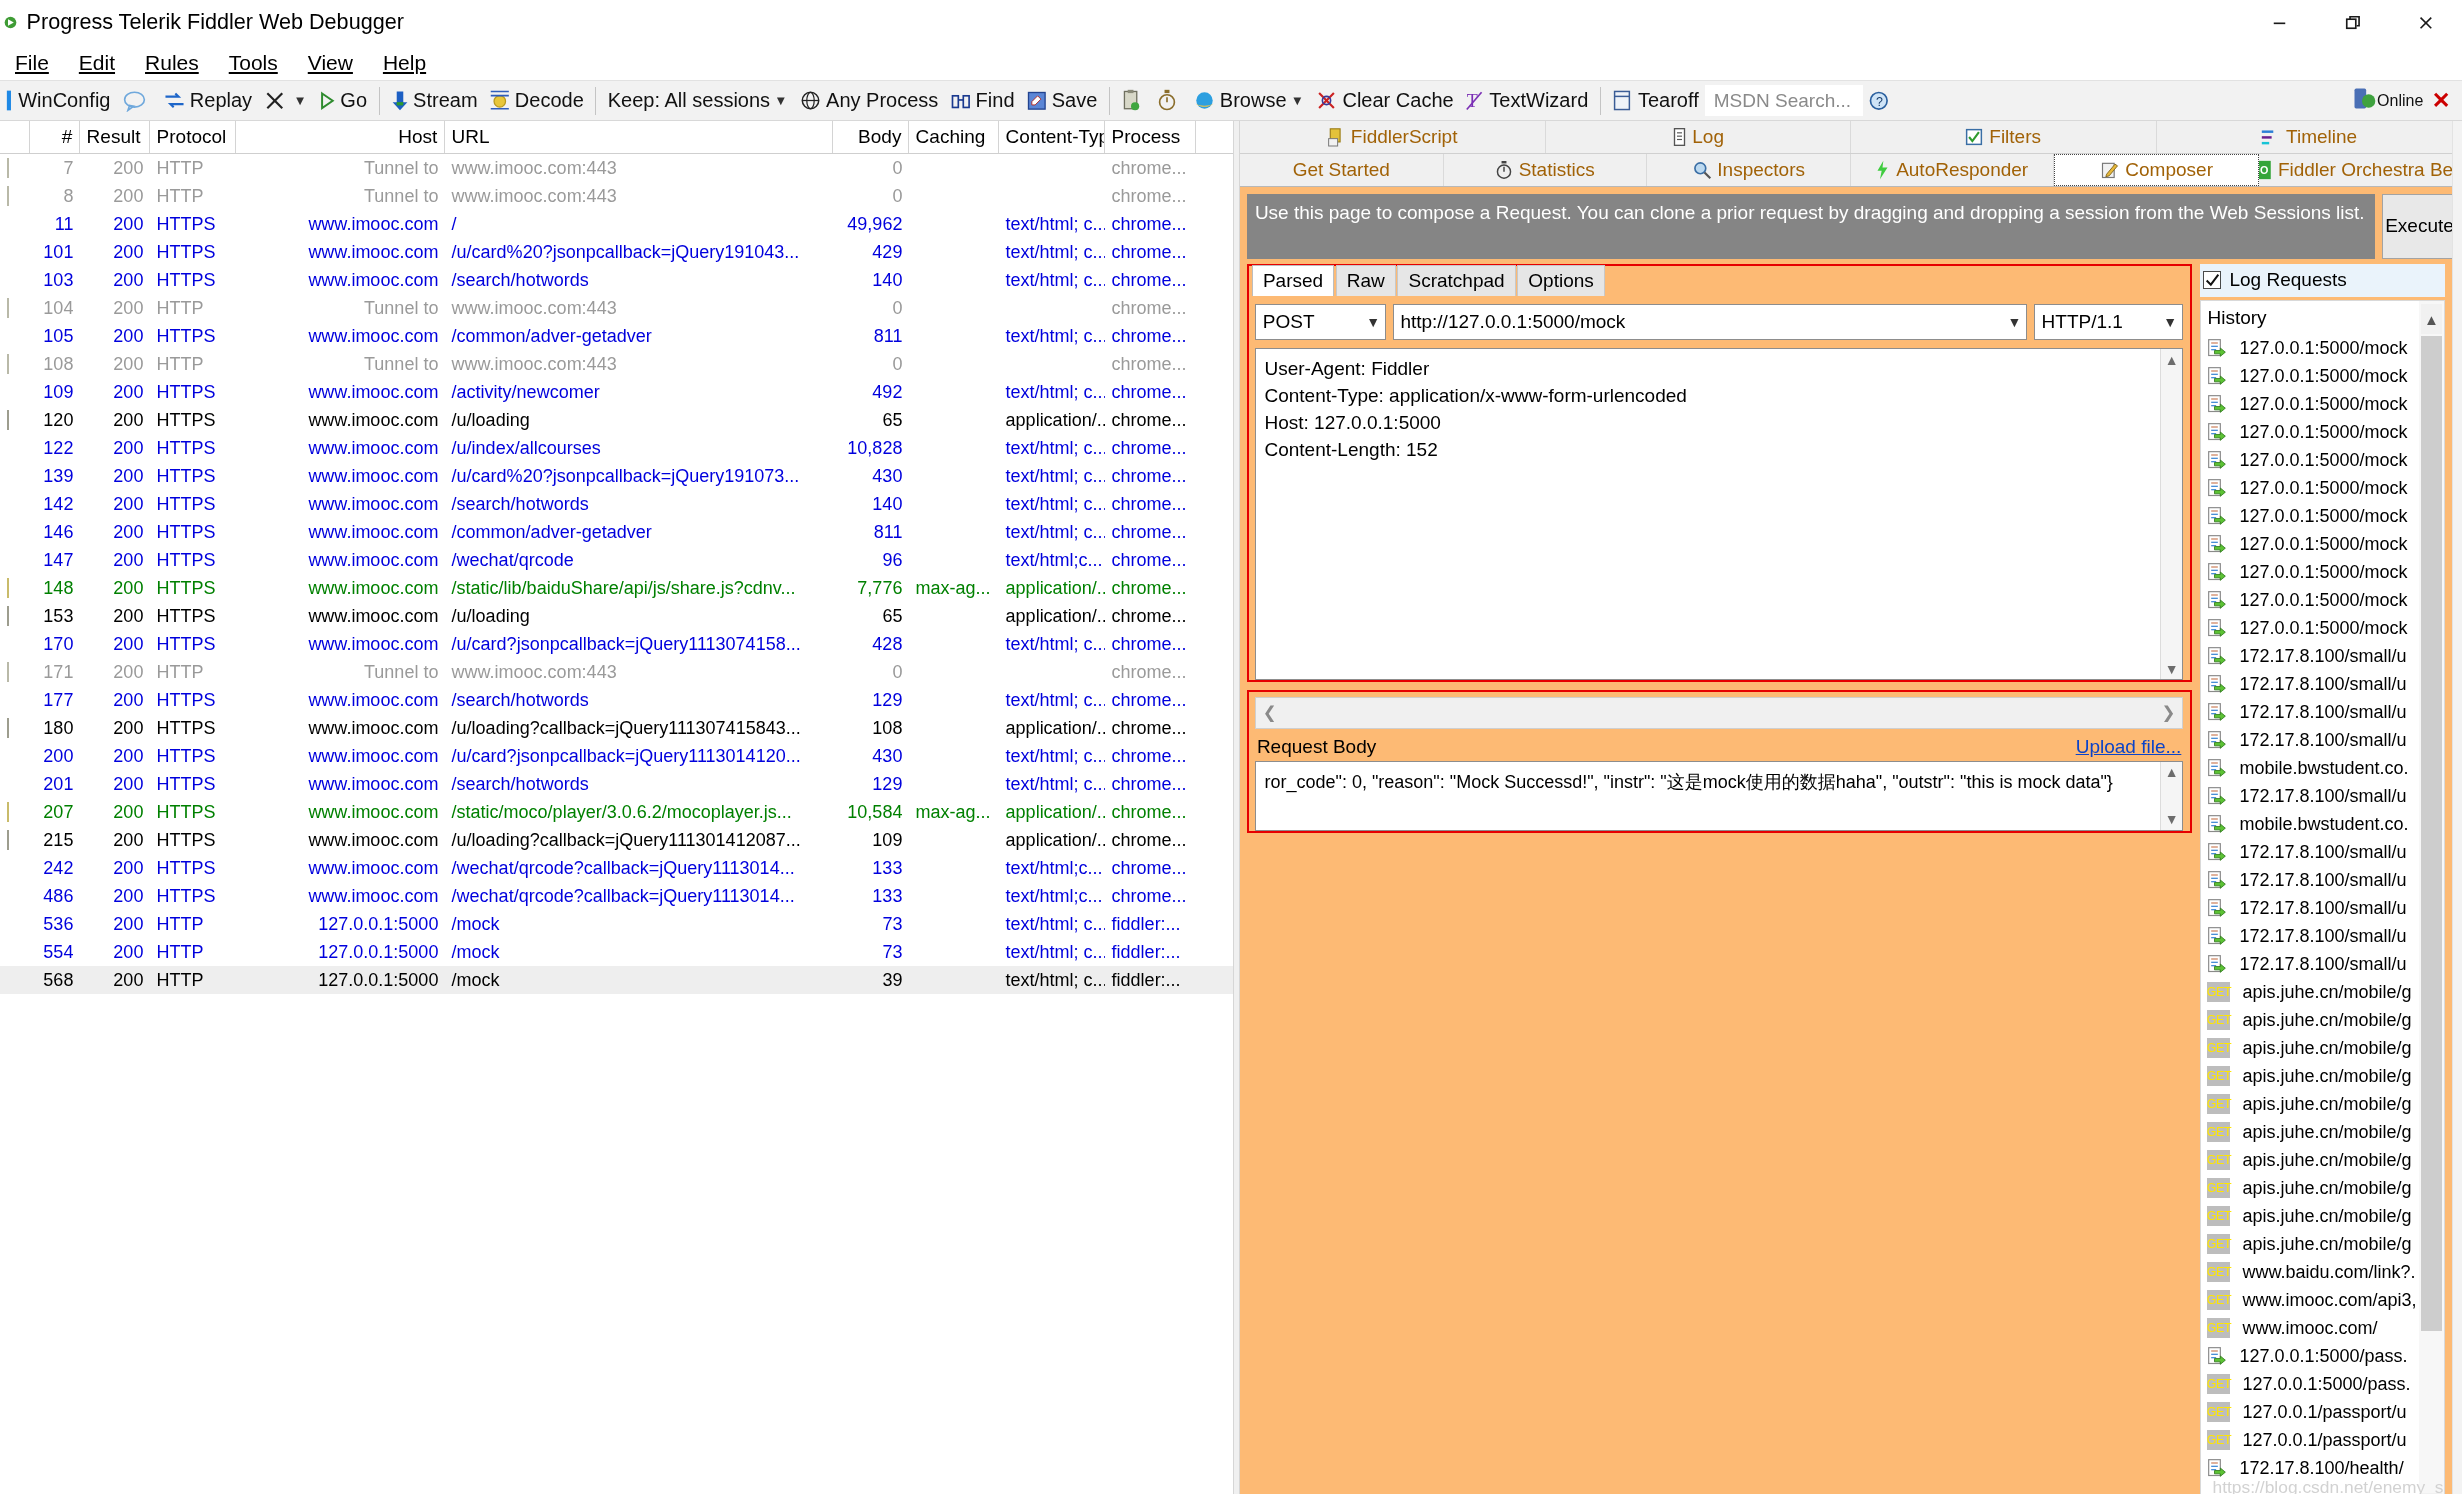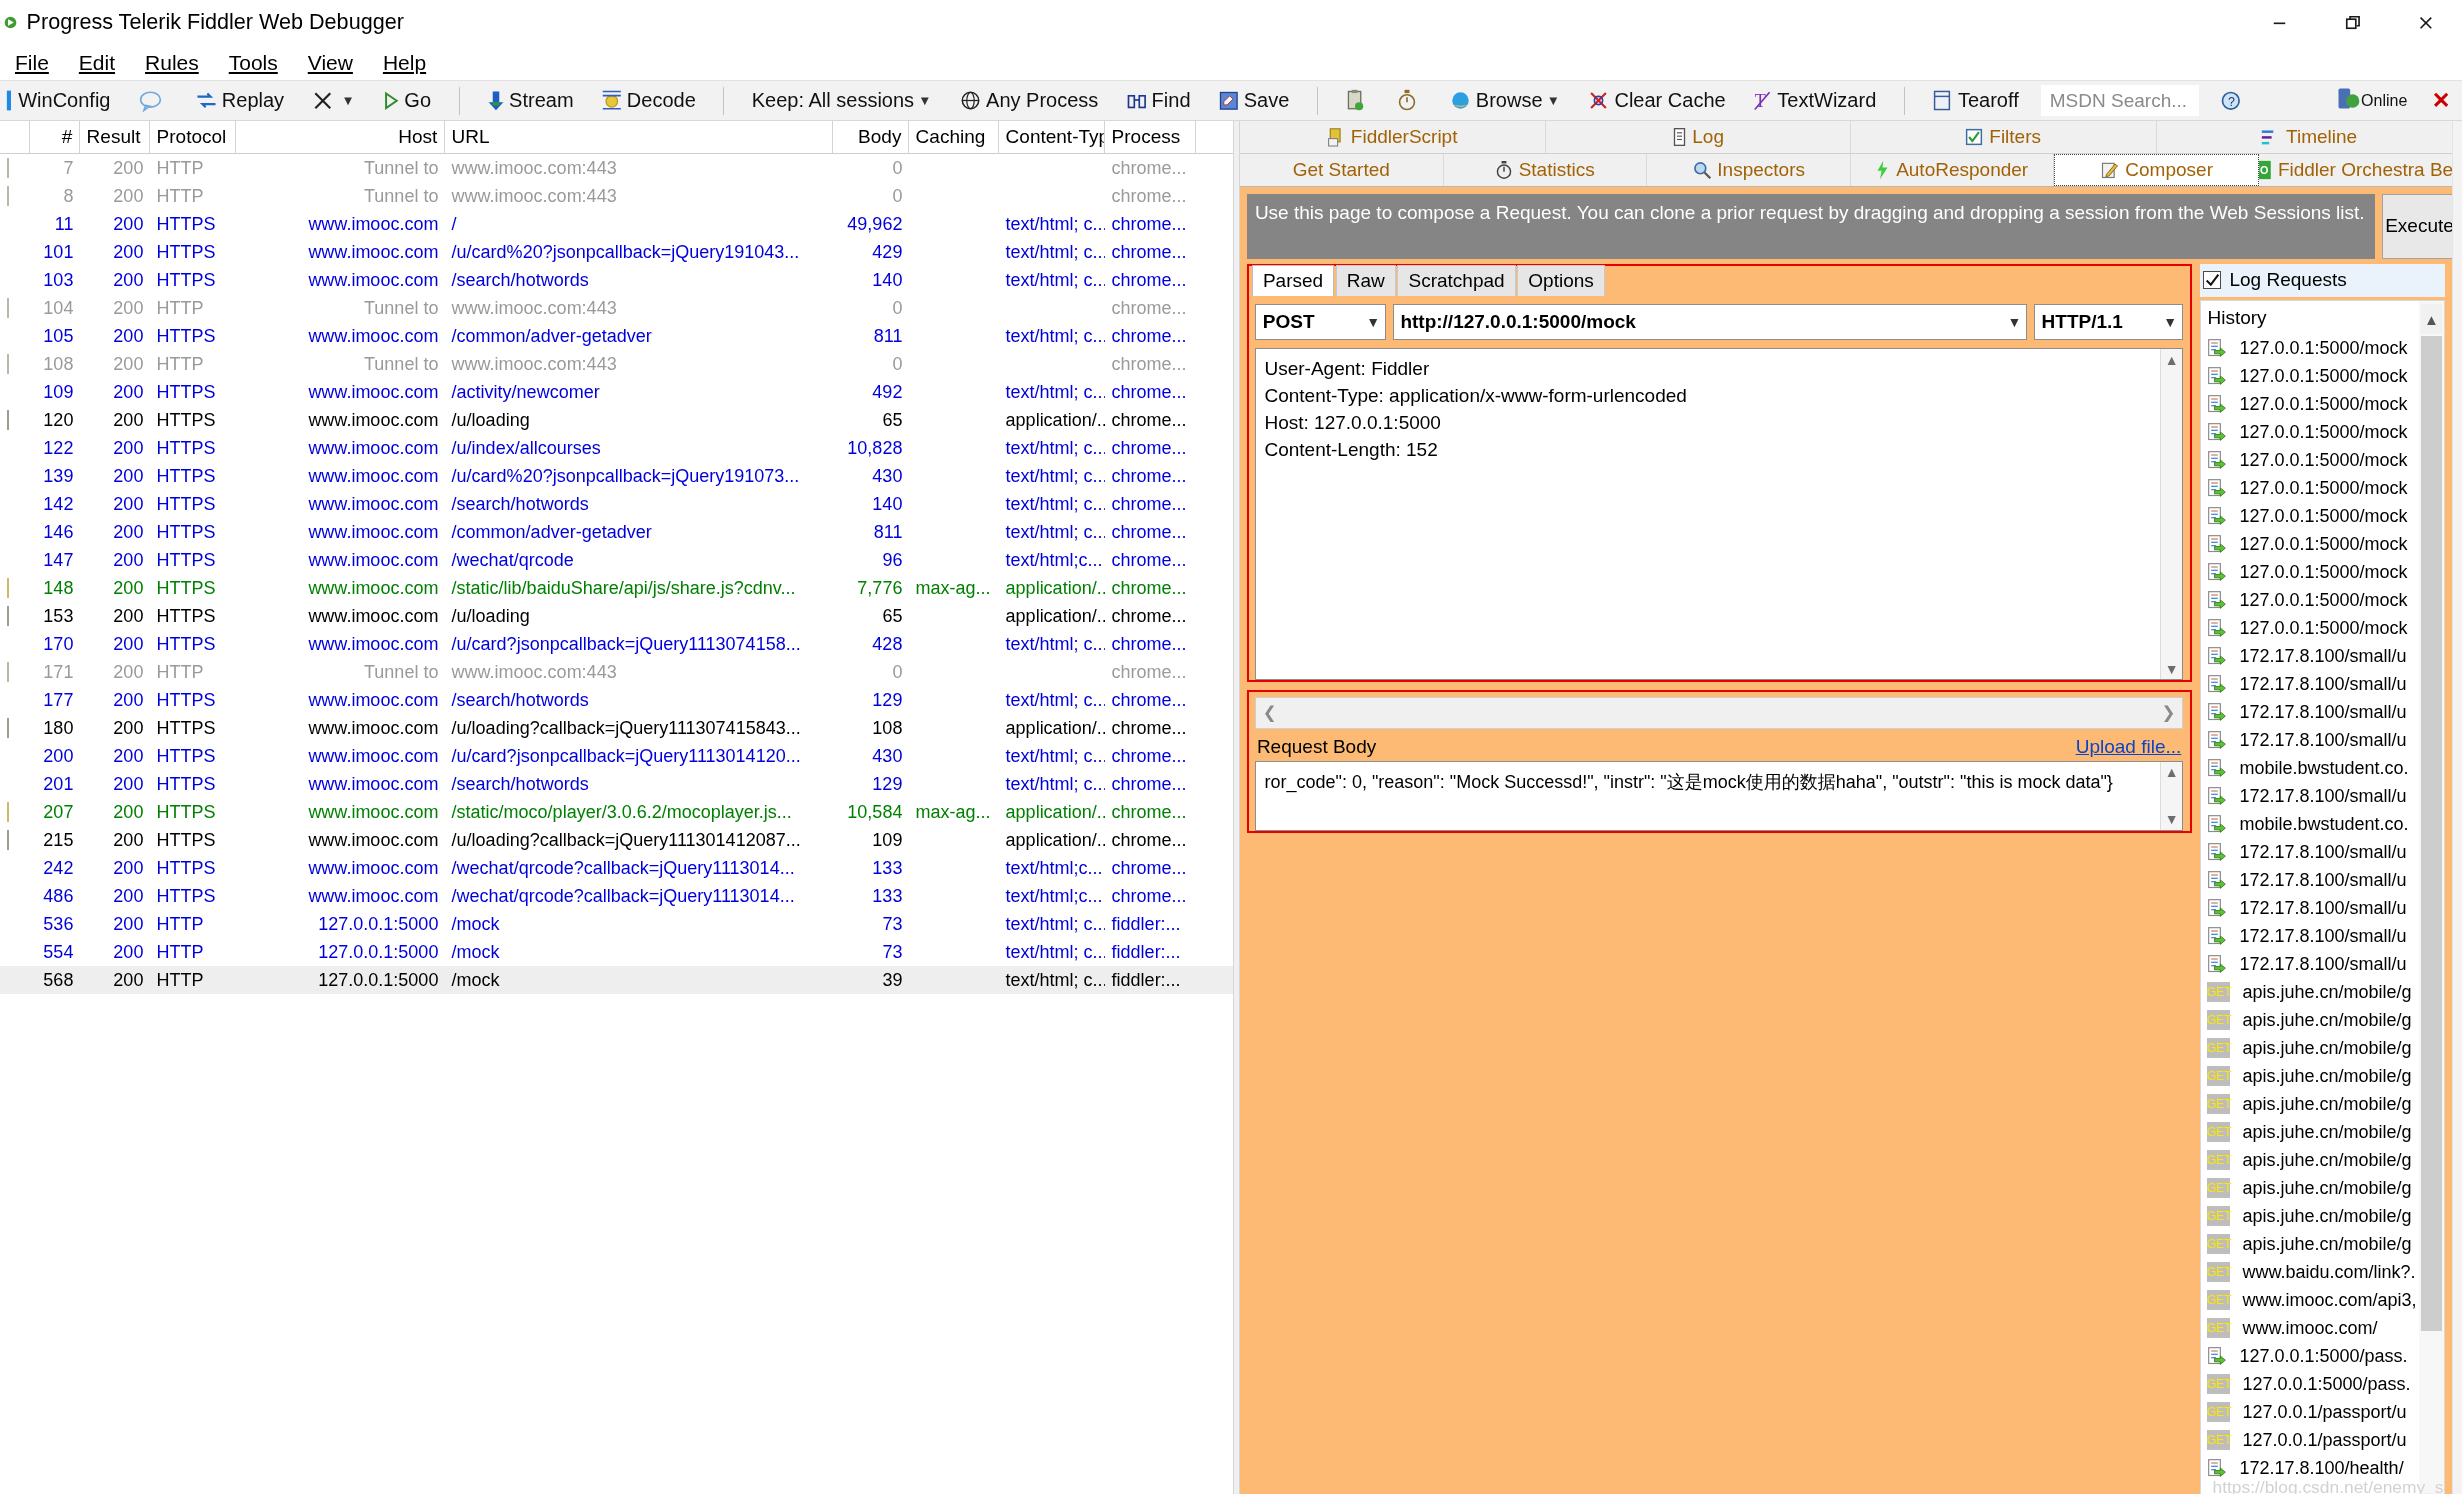--- a/index.html
+++ b/index.html
@@ -39,21 +39,21 @@
   .menu-item {
     font-size: 21px; color: #000; padding: 0 15px; white-space: nowrap;
   }
   .menu-item u { text-decoration: underline; }
 
   
   .toolbar {
     position: absolute; left: 0; top: 80px; width: 2462px; height: 41px;
     background: #f2f2f2;
     border-top: 0.8px solid #e2e2e2; border-bottom: 0.8px solid #d8d8d8;
-    display: flex; align-items: center; gap: 16px;
+    display: flex; align-items: center; gap: 0px;
   }
   .tb-item {
     display: flex; align-items: center; height: 38px;
     padding: 0 5.8px; font-size: 20px; color: #111; white-space: nowrap;
   }
   .tb-item .ico { margin-right: 4.1px; display: inline-flex; align-items: center; }
   .tb-sep { width: 0.8px; height: 28px; background: #c4c4c4; margin: 0 5.8px; }
   .tb-caret { font-size: 13.3px; margin-left: 4.1px; color: #333; }
   .tb-msdn {
     background: #ffffff; border: 0.8px solid #ffffff; height: 31.5px;
@@ -181,21 +181,21 @@
   }
 
   .subtabs { display: flex; align-items: flex-end; height: 30px; padding-left: 3.3px; }
   .subtab {
     font-size: 19px; color: #000; padding: 3.3px 10px 3.3px 10px;
     background: #e6e6e6; border: 0.8px solid #c8c8c8; border-bottom: none;
     margin-right: 1.7px; line-height: 1.2;
   }
   .subtab.on { background: #ffffff; border-color: #bdbdbd; }
 
-  .verb-row { display: flex; gap: 6.6px; padding: 8.3px 6.6px 5px 6.6px; font-weight: bold; }
+  .verb-row { display: flex; gap: 6.6px; padding: 8.3px 6.6px 5px 6.6px; }
   .ddl {
     border: 0.8px solid #8d8d8d; background: #ffffff; height: 36px;
     display: flex; align-items: center; font-size: 19px; color: #000;
     padding: 0 5px 0 6.6px;
   }
   .ddl .v { flex: 1 1 auto; white-space: nowrap; overflow: hidden; }
   .ddl .chev { font-size: 14px; color: #333; padding-left: 6.6px; }
   .ddl-verb { width: 131px; }
   .ddl-url  { flex: 1 1 auto; }
   .ddl-ver  { width: 149px; }

